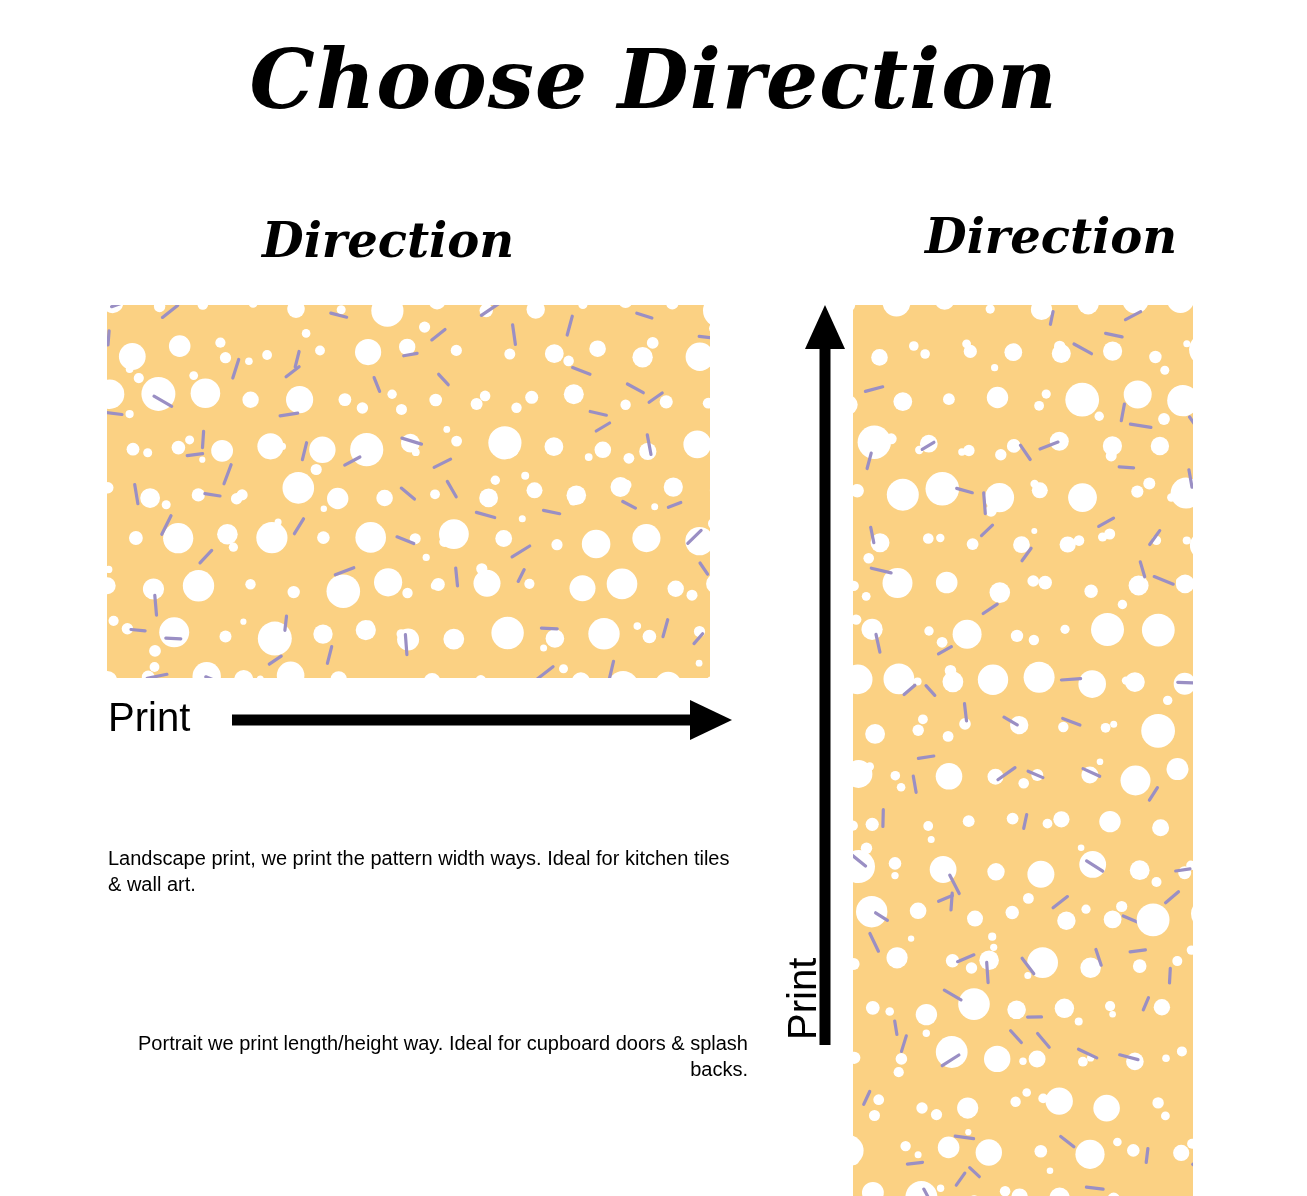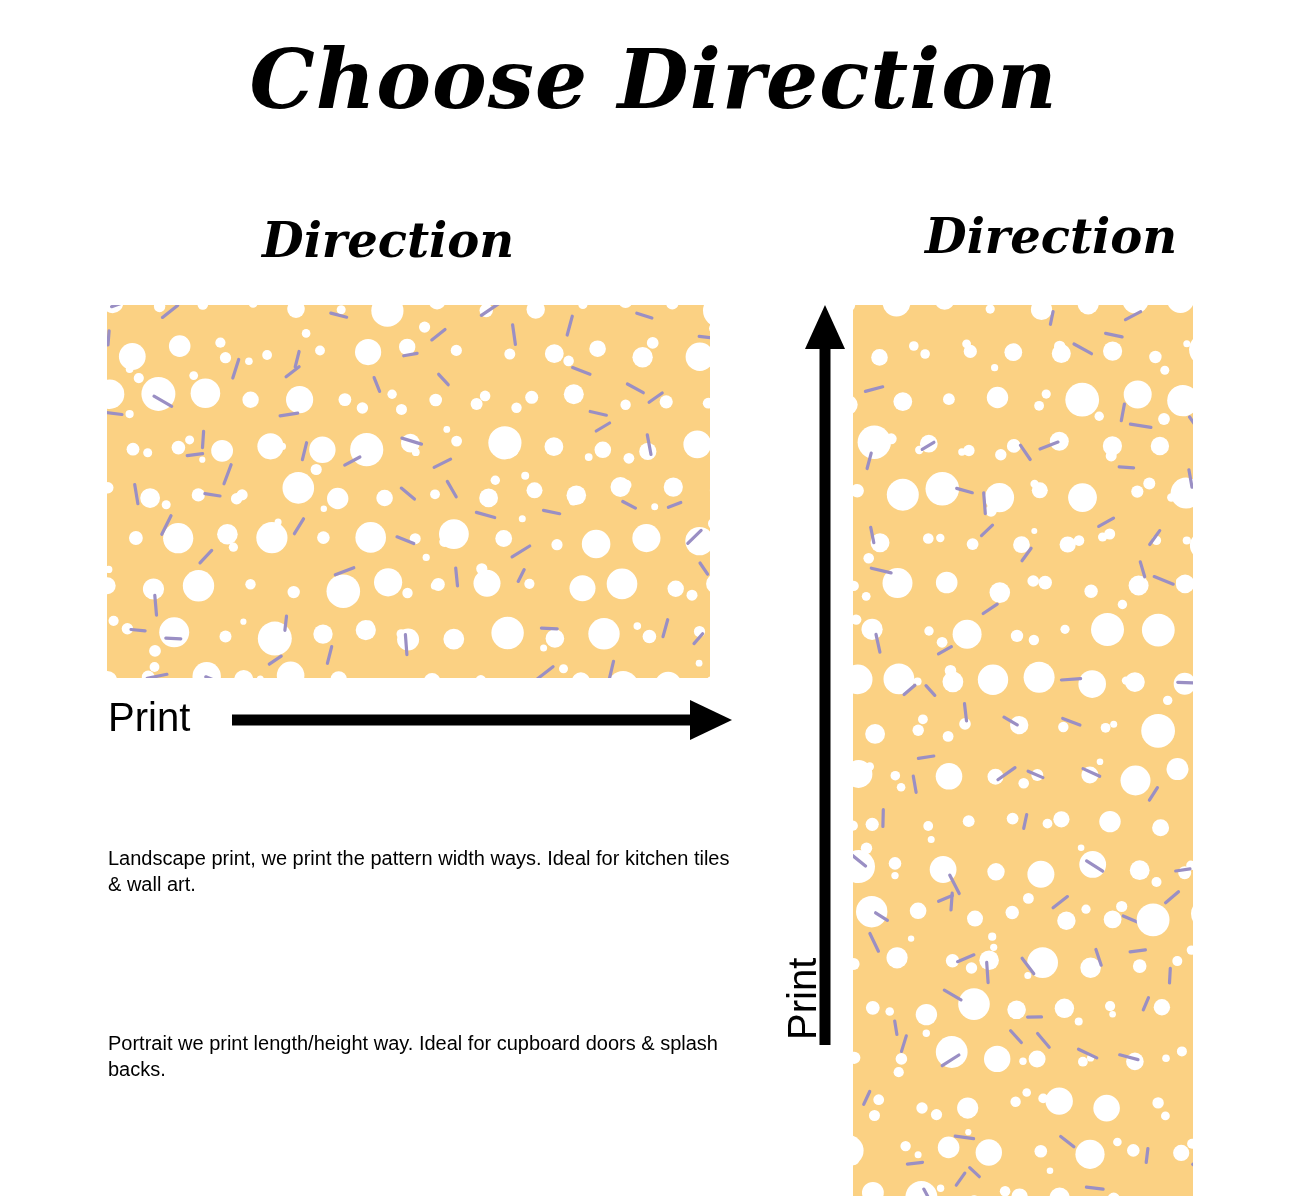--- a/index.html
+++ b/index.html
@@ -108,21 +108,21 @@
   
   .body-text {
     position: absolute;
     font-family: "Liberation Sans", sans-serif;
     font-size: 20px;
     line-height: 1.32;
     color: #000;
     width: 640px;
   }
   #para-landscape { left: 108px; top: 845px; }
-  #para-portrait  { left: 108px; top: 1030px; }
+  #para-portrait  { left: 108px; top: 1030px; text-align: right; }
 </style>
 </head>
 <body>
 
 <div class="main-title">Choose Direction</div>
 
 <div class="section-title" id="landscape-title">Direction</div>
 
 <div class="section-title" id="portrait-title">Direction</div>
 

